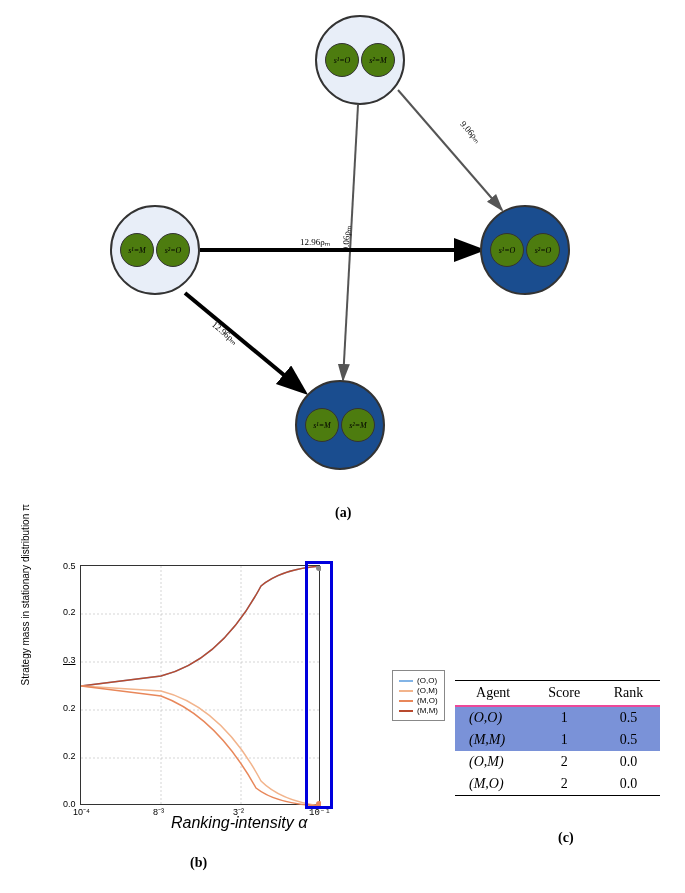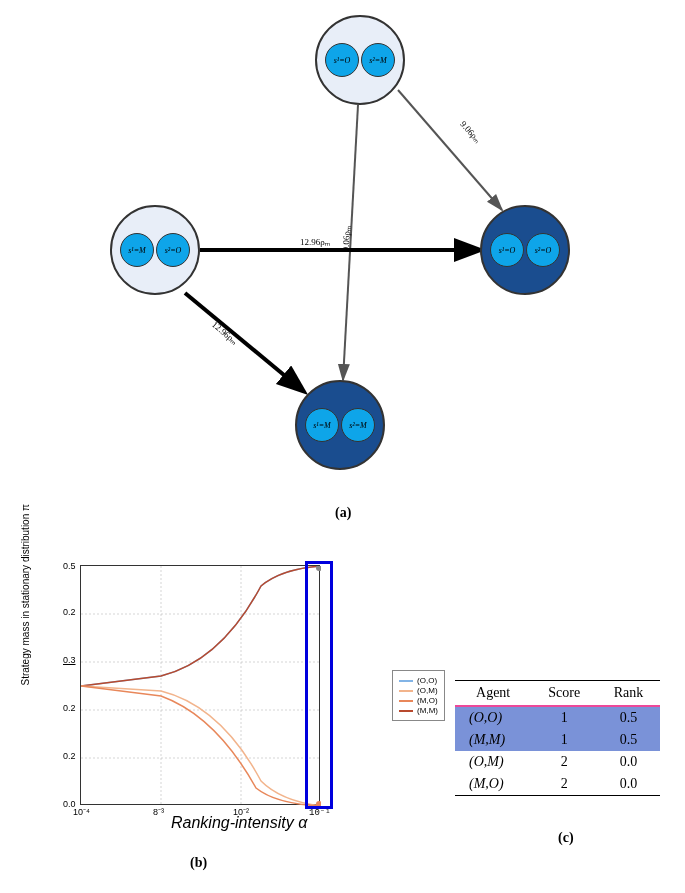--- a/index.html
+++ b/index.html
@@ -36,21 +36,21 @@
     
     .node-inner {
       display: flex;
       gap: 2px;
     }
     
     .inner-circle {
       width: 34px;
       height: 34px;
       border-radius: 50%;
-      background: #0ea5e9;
+      background: #4d7c0f;
       border: 1px solid #333;
       display: flex;
       align-items: center;
       justify-content: center;
       font-size: 8px;
       font-style: italic;
     }
     
     .node-top { top: 5px; left: 225px; }
     .node-left { top: 195px; left: 20px; }
@@ -287,21 +287,21 @@
     
     <div class="tick" style="left:-18px; top:233px;">0.0</div>
     <div class="tick" style="left:-18px; top:185px;">0.2</div>
     <div class="tick" style="left:-18px; top:137px;">0.2</div>
     <div class="tick" style="left:-18px; top:89px;text-decoration:underline;">0.3</div>
     <div class="tick" style="left:-18px; top:41px;">0.2</div>
     <div class="tick" style="left:-18px; top:-5px;">0.5</div>
     
     <div class="tick" style="bottom:-14px; left:-8px;">10⁻⁴</div>
     <div class="tick" style="bottom:-14px; left:72px;">8⁻³</div>
-    <div class="tick" style="bottom:-14px; left:152px;">10⁻²</div>
+    <div class="tick" style="bottom:-14px; left:152px;">3⁻²</div>
     <div class="tick" style="bottom:-14px; left:228px;font-family:Liberation Mono, monospace;">10⁻¹</div>
   </div>
 
   <div class="legend">
     <div class="legend-item">
         <span class="legend-swatch" style="background:#82b4e6"></span>
         <span>(O,O)</span>
       </div>
     <div class="legend-item">
         <span class="legend-swatch" style="background:#f2b48c"></span>

